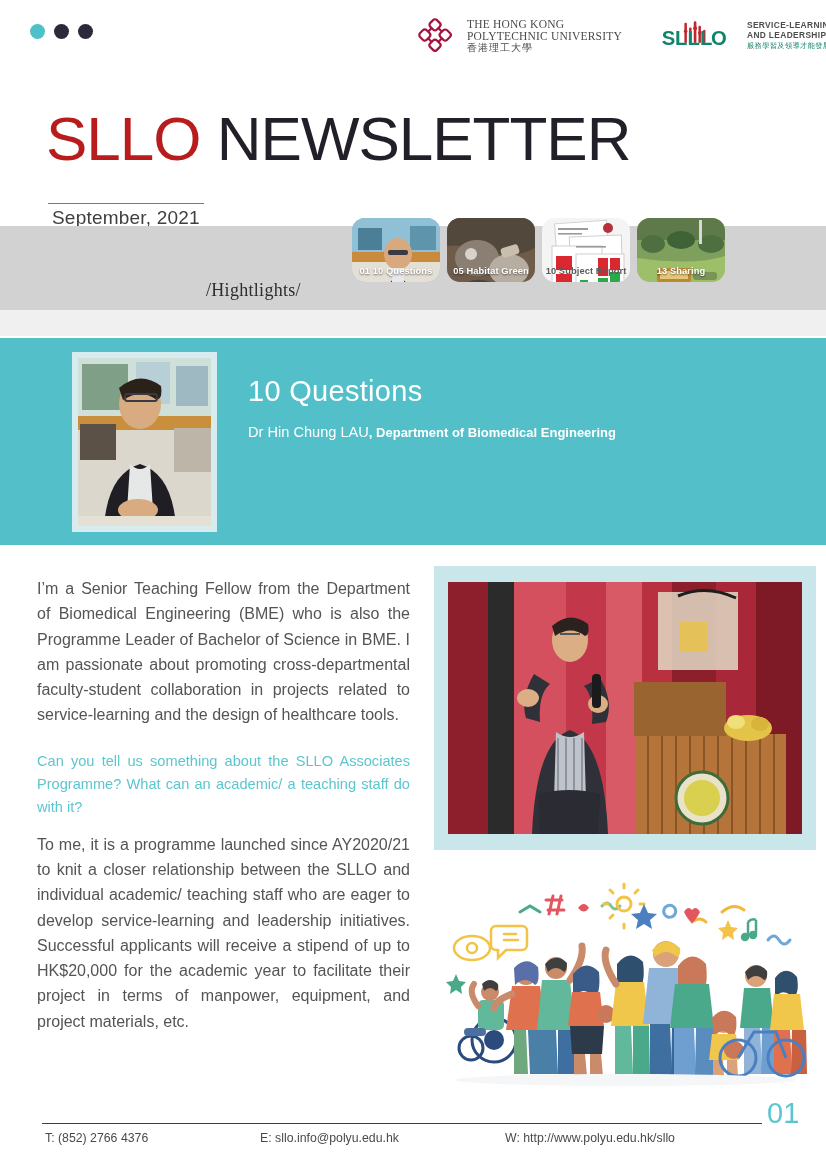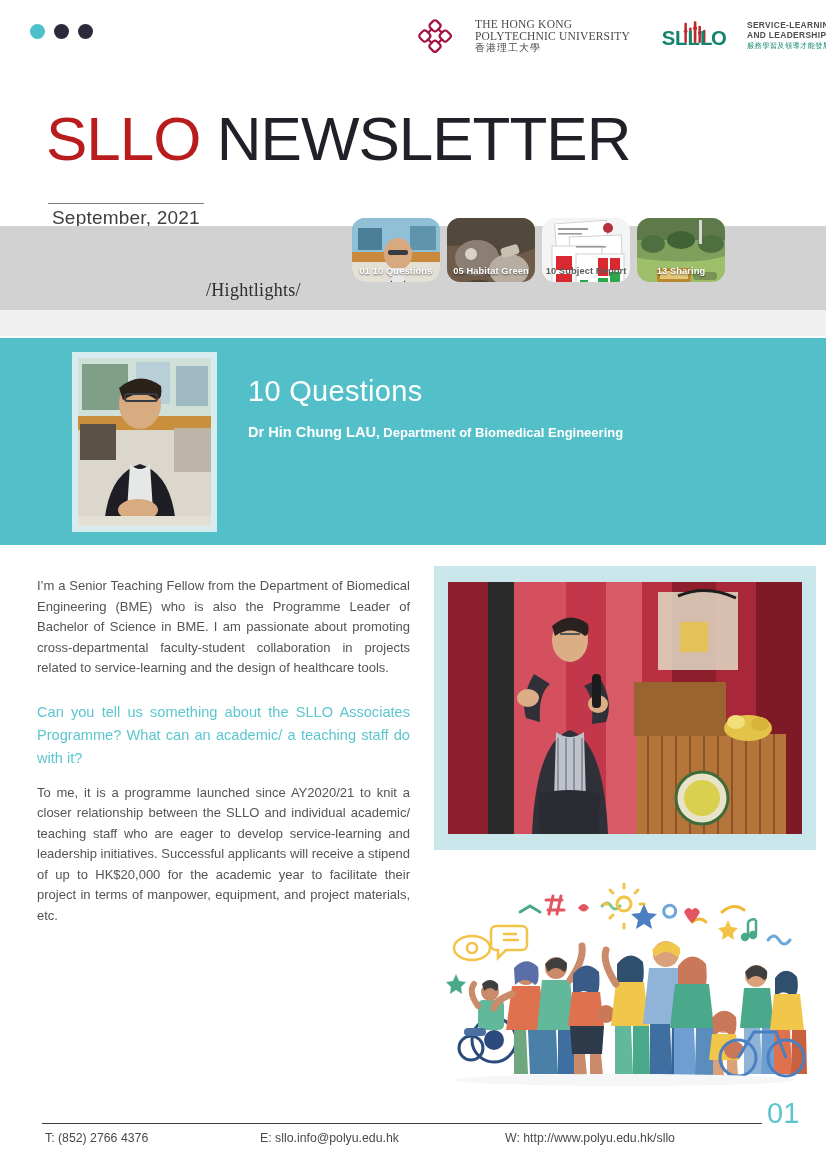--- a/index.html
+++ b/index.html
@@ -12,21 +12,21 @@
     overflow:hidden;
   }
   .page{position:relative;width:826px;height:1169px;background:#fff;}
 
   
   .topbar{position:absolute;left:0;top:0;width:826px;height:80px;}
   .dots{position:absolute;left:30px;top:24px;display:flex;gap:9px;}
   .dot{width:15px;height:15px;border-radius:50%;}
 
   
-  .polyu-logo{position:absolute;left:418px;top:18px;display:flex;align-items:center;gap:23px;}
+  .polyu-logo{position:absolute;left:418px;top:18px;display:flex;gap:15px;}
   .polyu-mark{width:34px;height:34px;flex:0 0 34px;}
   .polyu-text{line-height:1.05;}
   .polyu-l1{font-family:"Liberation Serif", serif;font-size:11.5px;color:#4a4a4a;letter-spacing:.2px;white-space:nowrap;}
   .polyu-l2{font-family:"Liberation Serif", serif;font-size:11.5px;color:#4a4a4a;letter-spacing:.2px;white-space:nowrap;}
   .polyu-cn{font-family:"DejaVu Sans", sans-serif;font-size:10px;color:#4a4a4a;margin-top:1px;letter-spacing:1px;}
 
   
   .sllo-logo{position:absolute;left:661px;top:20px;display:flex;align-items:center;gap:8px;}
   .sllo-mark{width:78px;height:32px;flex:0 0 78px;position:relative;}
   .sllo-text{line-height:1.18;}
@@ -63,35 +63,35 @@
   
   .feature{position:absolute;left:0;top:338px;width:826px;height:207px;background:#53bfc8;}
   .feat-photo{
     position:absolute;left:72px;top:352px;width:145px;height:180px;
     background:#d6ecee;padding:6px;box-sizing:border-box;
   }
   .feat-photo .inner{width:100%;height:100%;overflow:hidden;position:relative;}
   .feat-text{position:absolute;left:248px;top:375px;width:552px;}
   .feat-title{font-size:29px;font-weight:300;color:#fff;letter-spacing:.3px;}
   .feat-sub{margin-top:16px;font-size:13.6px;color:#fff;}
-  .feat-sub .nm{font-weight:bold;font-size:14.6px;margin-top:44px;}
+  .feat-sub .nm{font-weight:normal;font-size:14.6px;margin-top:44px;}
   .feat-sub .dept{font-weight:bold;font-size:13px;}
   .feat-desc{
     margin-top:9px;font-size:12.4px;color:#fff;font-style:italic;
     line-height:1.85;text-align:justify;width:548px;
   }
 
   
   .col-left{position:absolute;left:37px;top:563px;width:373px;}
   .q{
     color:#5cc6ce;font-size:14.6px;line-height:1.58;
     text-align:justify;text-align-last:left;font-weight:400;
   }
   .a{
-    color:#545454;font-size:13px;line-height:1.58;
+    color:#545454;font-size:16px;line-height:1.58;
     text-align:justify;text-align-last:left;margin-top:13px;
   }
   .gap{height:22px;}
 
   .col-right{position:absolute;left:434px;top:566px;width:382px;}
   .photo-frame{width:382px;height:284px;background:#c9e7ea;box-sizing:border-box;padding:16px 14px;}
   .photo-frame .inner{width:100%;height:100%;overflow:hidden;position:relative;}
   .illus{margin-top:32px;width:382px;height:205px;position:relative;}
 
   

